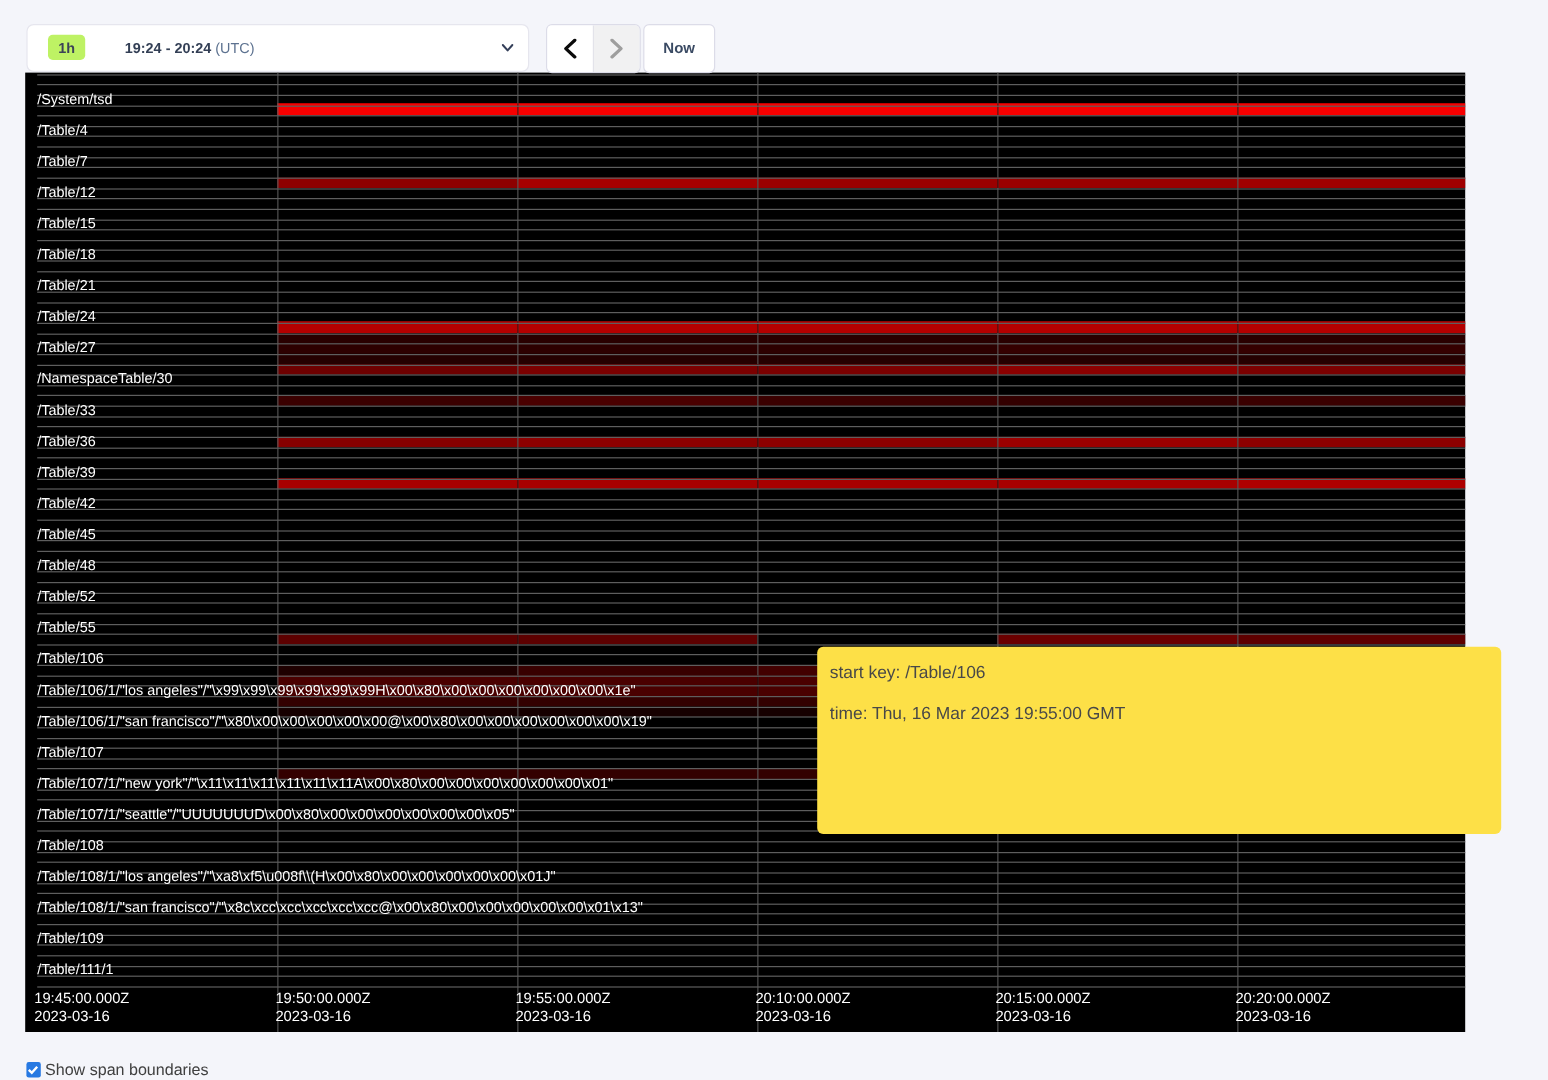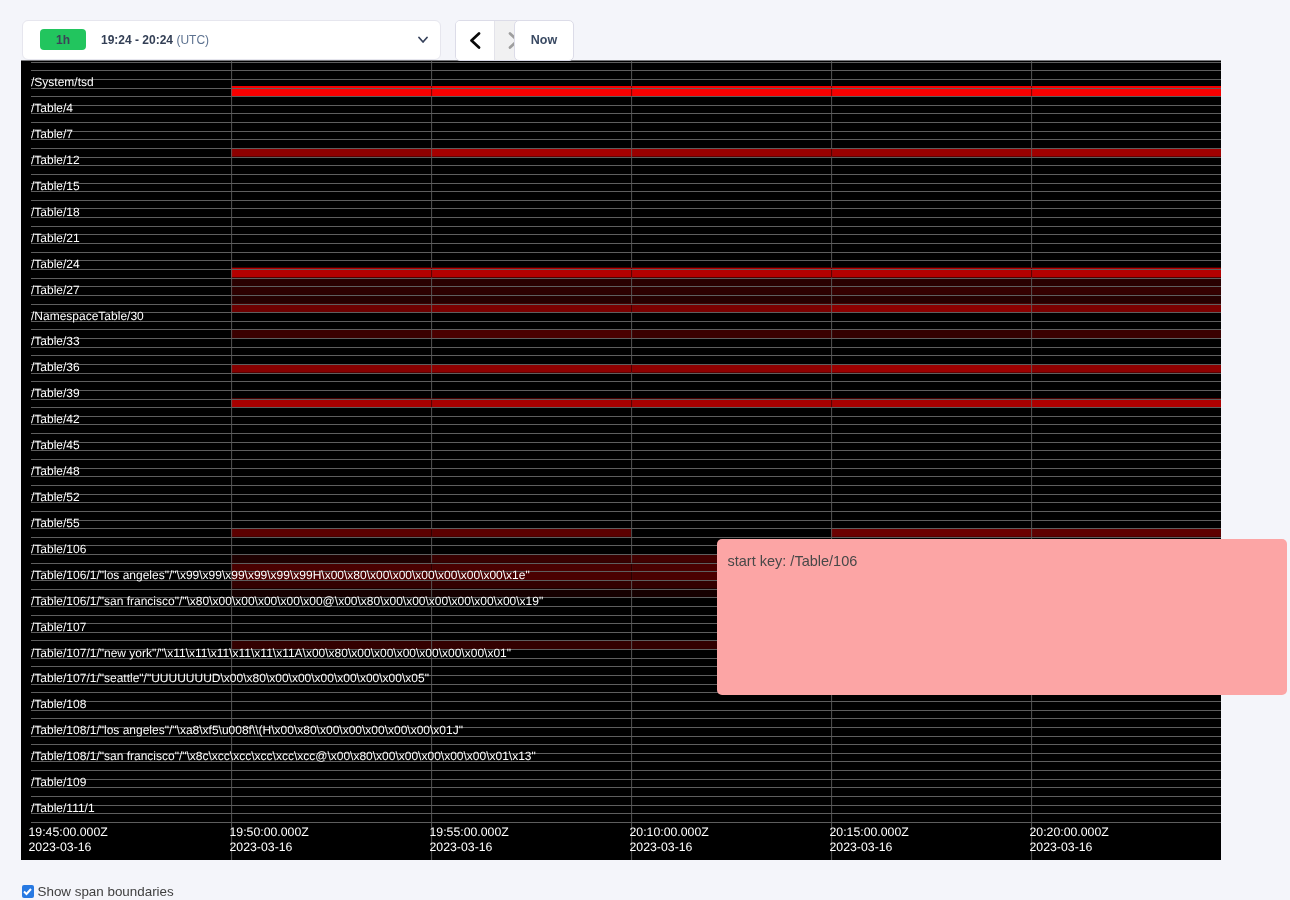--- a/index.html
+++ b/index.html
@@ -1,24 +1,24 @@
 <!DOCTYPE html>
 <html><head><meta charset="utf-8">
 <style>
 html,body{margin:0;padding:0;width:1290px;height:900px;background:#f4f5fa;font-family:"Liberation Sans",sans-serif;overflow:hidden}
 .abs{position:absolute}
 #selbox{left:22px;top:19.5px;width:417px;height:38px;background:#fff;border:1px solid #e6e6ee;border-radius:6px;display:flex;align-items:center}
-#badge{margin-left:17px;width:46px;height:21px;background:#22c55e;border-radius:4px;display:flex;align-items:center;justify-content:center;font-size:12px;font-weight:bold;color:#3c4357}
-#trange{margin-left:15px;font-size:12px;font-weight:bold;color:#333f55}
+#badge{margin-left:17px;width:31px;height:21px;background:#bef264;border-radius:4px;display:flex;align-items:center;justify-content:center;font-size:12px;font-weight:bold;color:#3c4357}
+#trange{margin-left:33px;font-size:12px;font-weight:bold;color:#333f55}
 #trange span{font-weight:normal;font-size:12px;color:#5d7290}
 #navgrp{left:455px;top:19.5px;width:77px;height:39px;border:1px solid #dcdce8;border-radius:5px;overflow:hidden;display:flex}
 #prevb{width:38.5px;height:100%;background:#fff;display:flex;align-items:center;justify-content:center;border-right:1px solid #e3e3ea}
 #nextb{width:38.5px;height:100%;background:#f1f1f2;display:flex;align-items:center;justify-content:center}
-#nowb{left:514px;top:19.5px;width:58px;height:39px;background:#fff;border:1px solid #dcdce8;border-radius:5px;display:flex;align-items:center;justify-content:center;font-size:12.5px;font-weight:bold;color:#3a4a63}
-#tooltip{left:717px;top:539px;width:559.5px;height:144.5px;background:#fca5a5;border-radius:5px;padding:5.5px 0 5.5px 10.5px;font-size:14.5px;color:#484848}
+#nowb{left:536px;top:19.5px;width:58px;height:39px;background:#fff;border:1px solid #dcdce8;border-radius:5px;display:flex;align-items:center;justify-content:center;font-size:12.5px;font-weight:bold;color:#3a4a63}
+#tooltip{left:681px;top:539px;width:559.5px;height:144.5px;background:#fde047;border-radius:5px;padding:5.5px 0 5.5px 10.5px;font-size:14.5px;color:#484848}
 #tooltip div{height:33.5px;display:flex;align-items:center}
 #cbrow{left:21.5px;top:884px;display:flex;align-items:center}
 #cb{width:12.5px;height:12.5px;background:#2779e2;border-radius:2px;display:flex;align-items:center;justify-content:center}
 #cblab{margin-left:3.5px;font-size:13.4px;color:#404040}
 .rl{font-size:12px;fill:#fff;dominant-baseline:central;font-family:"Liberation Sans",sans-serif;text-rendering:geometricPrecision}
 .tl{font-size:12.3px;fill:#fff;font-family:"Liberation Sans",sans-serif;text-rendering:geometricPrecision}
 </style></head>
 <body>
 <svg class="abs" style="left:0;top:0" width="1290" height="900">
 <rect x="21" y="60.5" width="1200" height="799.5" fill="#000"></rect>
@@ -235,20 +235,21 @@
     </div>
   <div id="nextb">
       <svg width="12" height="17">
         <polyline points="2,1.5 9.5,8.5 2,15.5" fill="none" stroke="#9e9e9e" stroke-width="2.7" stroke-linecap="round" stroke-linejoin="round"></polyline>
       </svg>
     </div>
 </div>
 <div class="abs" id="nowb">Now</div>
 <div class="abs" id="tooltip">
   <div>start key: /Table/106</div>
+  <div>time: Thu, 16 Mar 2023 19:55:00 GMT</div>
 </div>
 <div class="abs" id="cbrow">
   <div id="cb">
       <svg width="11" height="11">
         <polyline points="2,5.5 4.5,8 9,3" fill="none" stroke="#fff" stroke-width="2"></polyline>
       </svg>
     </div>
   <div id="cblab">Show span boundaries</div>
 </div>
 </body></html>

